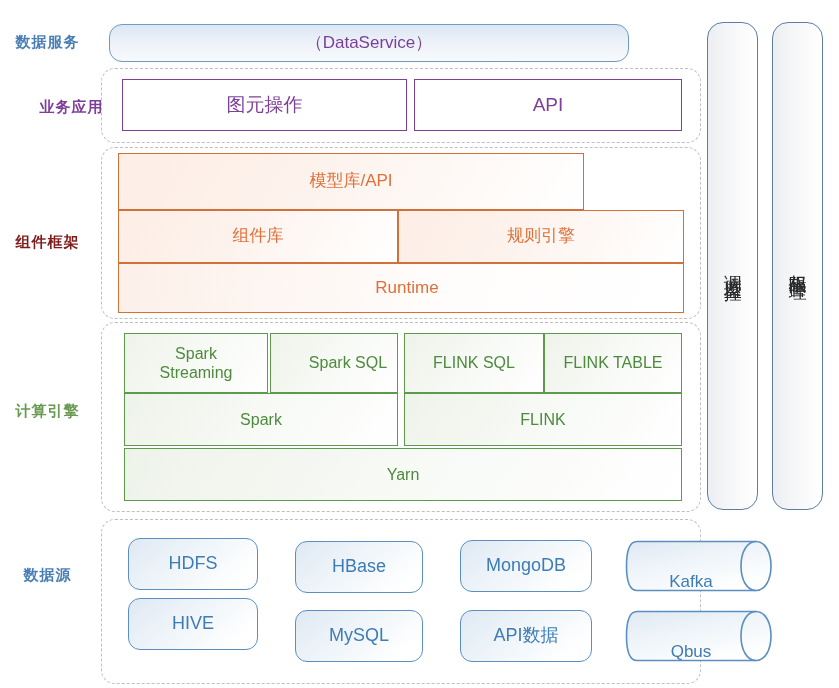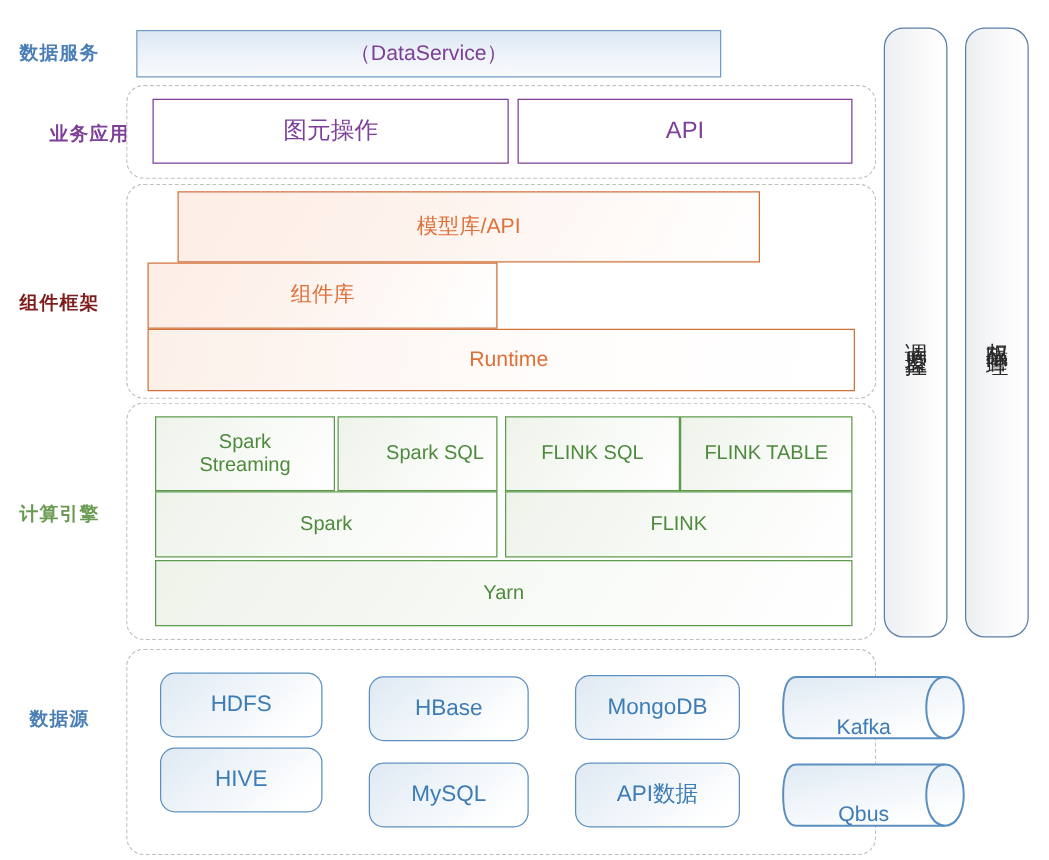--- a/index.html
+++ b/index.html
@@ -111,40 +111,43 @@
   <div class="layer-label" style="top:233px;color:#7f1d1d;">
     <span>组件框架</span>
   </div>
   <div class="layer-label" style="top:402px;color:#6a9a52;">
     <span>计算引擎</span>
   </div>
   <div class="layer-label" style="top:566px;color:#4a7fb5;">
     <span>数据源</span>
   </div>
 
-  <div class="box ds-bar" style="left:109px;top:24px;width:468px;height:38px;">
+  <div class="box ds-bar" style="left:109px;top:24px;width:520px;height:38px;border-radius:13px;">
     <span>（DataService）</span>
   </div>
 
   <div class="dashed-group" style="left:101px;top:68px;width:600px;height:75px;"></div>
 
   <div class="box purple-box" style="left:122px;top:79px;width:285px;height:52px;">
     <span>图元操作</span>
   </div>
   <div class="box purple-box" style="left:414px;top:79px;width:268px;height:52px;">
     <span>API</span>
   </div>
 
   <div class="dashed-group" style="left:101px;top:147px;width:600px;height:172px;"></div>
 
-  <div class="box orange-box" style="left:118px;top:153px;width:466px;height:57px;margin-left:24px;">
+  <div class="box orange-box" style="left:118px;top:153px;width:466px;height:57px;">
     <span>模型库/API</span>
   </div>
   <div class="box orange-box" style="left:118px;top:210px;width:280px;height:53px;">
     <span>组件库</span>
+  </div>
+  <div class="box orange-box" style="left:398px;top:210px;width:286px;height:53px;">
+    <span>规则引擎</span>
   </div>
   <div class="box orange-box flat" style="left:118px;top:263px;width:566px;height:50px;padding-left:12px;">
     <span>Runtime</span>
   </div>
 
   <div class="dashed-group" style="left:101px;top:322px;width:600px;height:190px;"></div>
 
   <div class="box green-box" style="left:124px;top:333px;width:144px;height:60px;white-space:pre-line;">
     <span style="white-space:pre-line;">Spark
 Streaming</span>

